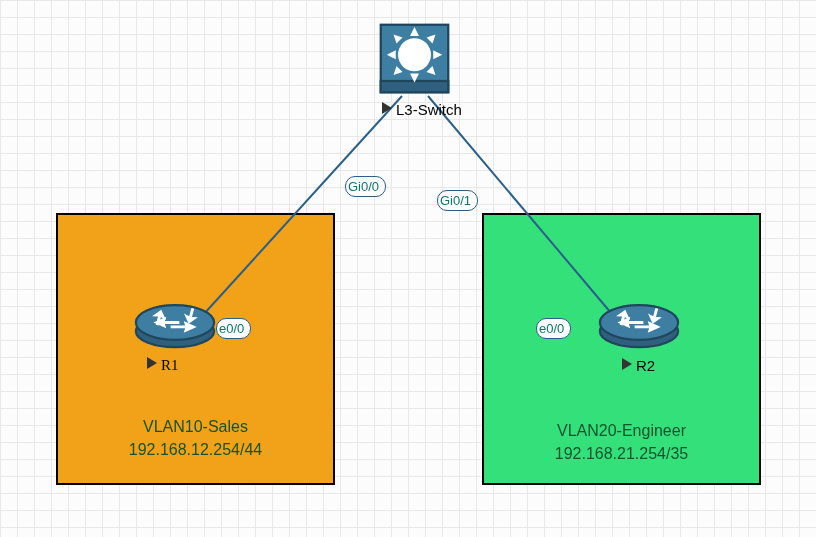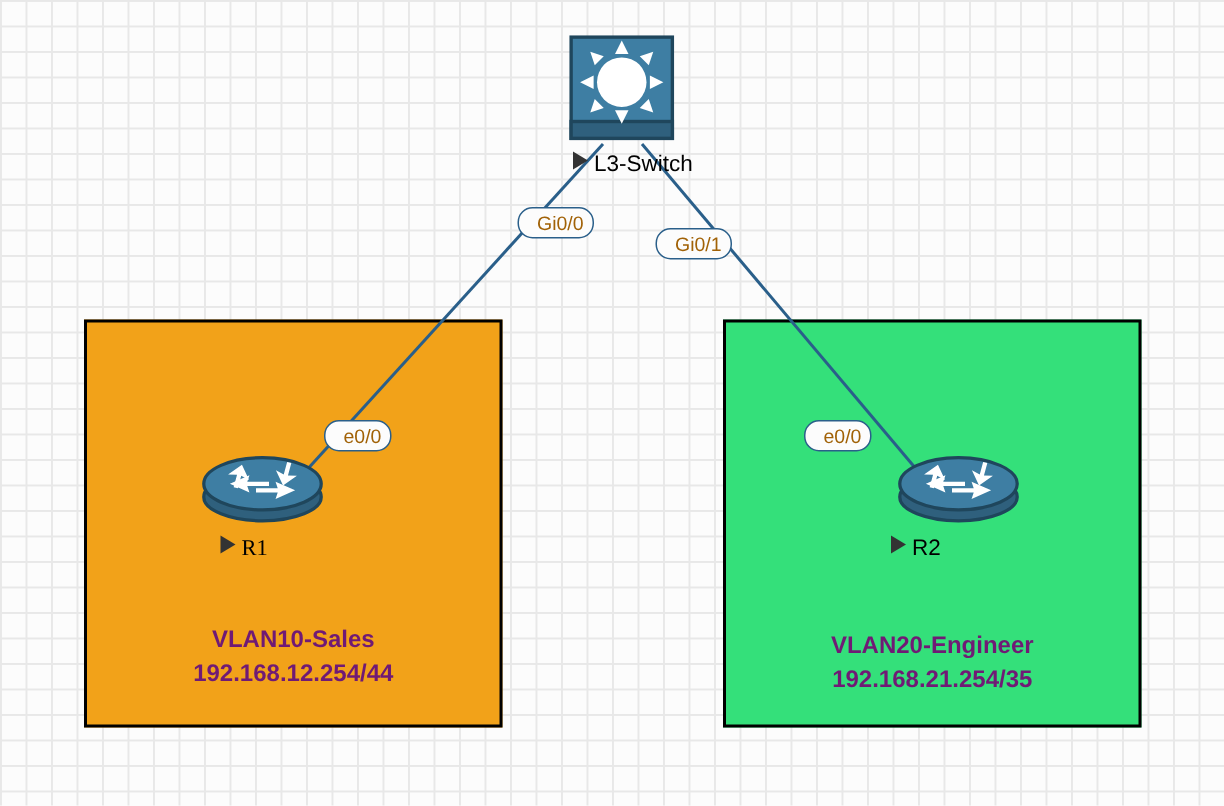--- a/index.html
+++ b/index.html
@@ -18,40 +18,41 @@
   .node{position:absolute;}
   .node-label{position:absolute;font-size:15px;color:#000000;white-space:nowrap;}
   .node-label .tri{display:inline-block;margin-right:4px;vertical-align:1px;}
   .tri{
     width:0;height:0;border-top:6px solid transparent;border-bottom:6px solid transparent;
     border-left:10px solid #333;
   }
   .port{
     position:absolute;
     font-size:13px;
-    padding:2px 6px 2px 12px;
+    padding:2px 6px 2px 2px;
     border:1.5px solid #2a5f8a;
     border-radius:10px;
     background:#fcfcfc;
-    color:#a16207;
+    color:#0f766e;
     white-space:nowrap;
+    margin-top:38px;
   }
   .zone{
     position:absolute;
     border:2px solid #000;
   }
   .zone-sales{background:#f2a219;}
   .zone-eng  {background:#34e07a;}
   .zone-text{
     position:absolute;
     width:100%;
     text-align:center;
-    font-weight:bold;
+    font-weight:normal;
     font-size:16px;
-    color:#701a75;
+    color:#14532d;
     line-height:1.45;
   }
 </style>
 </head>
 <body>
 
 <div class="zone zone-sales" style="left:56px;top:213px;width:275px;height:268px;">
   <div class="zone-text" style="bottom:22px;">
     <span>VLAN10-Sales</span><br>
     <span>192.168.12.254/44</span>
@@ -112,20 +113,20 @@
     <ellipse cx="60" cy="50" rx="54" ry="22" fill="#2f607d" stroke="#1f465c" stroke-width="3"></ellipse>
     <ellipse cx="60" cy="38" rx="54" ry="24" fill="#3e7ea3" stroke="#1f465c" stroke-width="3"></ellipse>
     <g fill="#fff">
       <polygon points="30,38 48,30 46,36 66,36 66,40 46,40 48,46"></polygon>
       <polygon points="90,38 72,30 74,36 54,36 54,40 74,40 72,46" transform="translate(0,6)"></polygon>
       <polygon points="58,20 62,20 62,32 70,30 60,42 50,30 58,32" transform="translate(22,-2) rotate(15 60 30)"></polygon>
       <polygon points="58,20 62,20 62,32 70,30 60,42 50,30 58,32" transform="translate(-22,2) rotate(195 60 30)"></polygon>
     </g>
   </svg>
 </div>
-<div class="node-label" style="left:594px;top:357px;">
+<div class="node-label" style="left:622px;top:357px;">
   <span class="tri"></span><span>R2</span>
 </div>
 
 <div class="port" style="left:345px;top:138px;">Gi0/0</div>
 <div class="port" style="left:437px;top:152px;">Gi0/1</div>
 <div class="port" style="left:216px;top:280px;">e0/0</div>
 <div class="port" style="left:536px;top:280px;">e0/0</div>
 
 </body></html>

